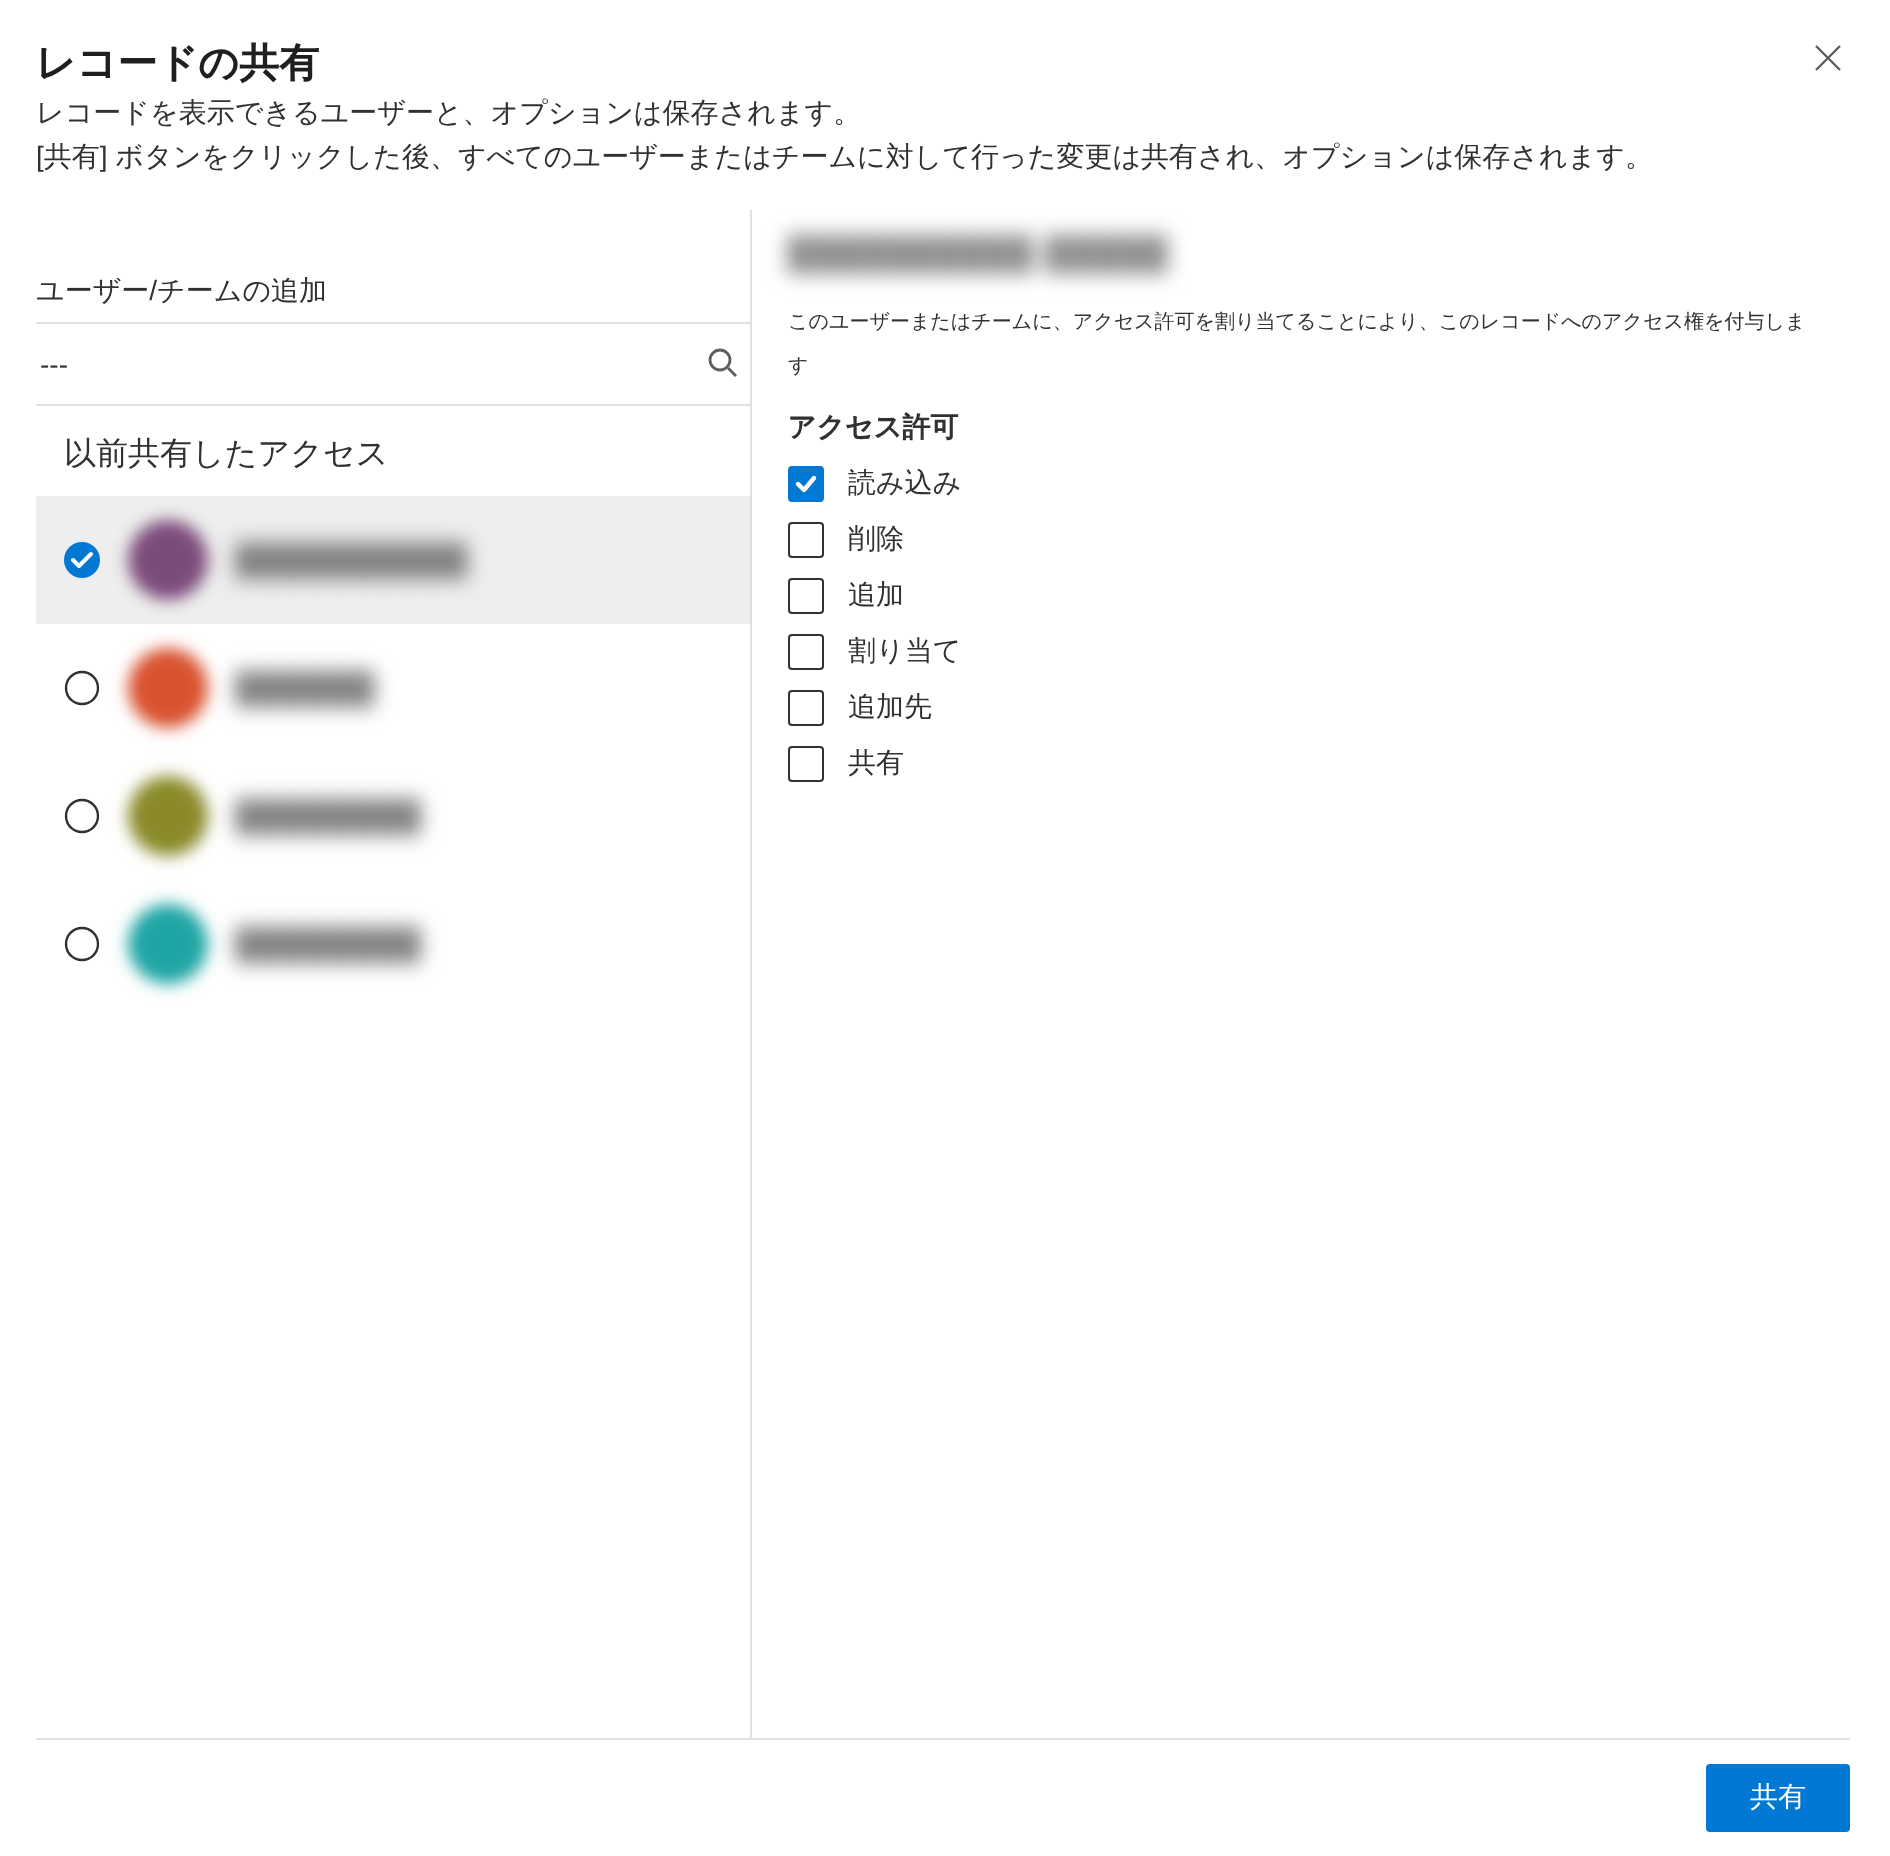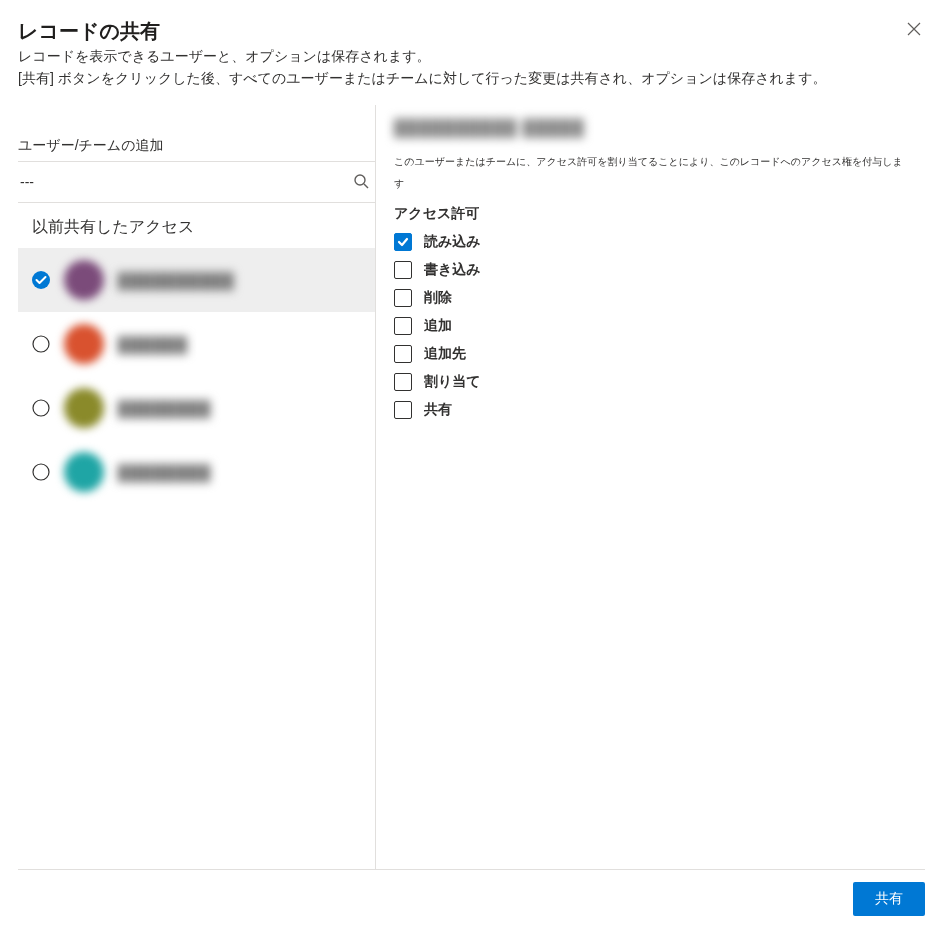--- a/index.html
+++ b/index.html
@@ -150,21 +150,20 @@
       font-weight: 600;
       color: #323130;
       margin-bottom: 10px;
     }
     .perm-list { display: flex; flex-direction: column; gap: 10px; }
     .perm-item {
       display: flex;
       align-items: center;
       gap: 12px;
       cursor: pointer;
-      font-weight: bold;
     }
     .chk {
       width: 18px; height: 18px;
       border: 1px solid #323130;
       border-radius: 2px;
       background: #fff;
       flex: 0 0 auto;
       display: flex;
       align-items: center;
       justify-content: center;
@@ -272,45 +271,39 @@
             <svg width="12" height="12" viewBox="0 0 12 12">
                 <path d="M2 6 L5 9 L10 3"></path>
               </svg>
           </span>
           <span class="perm-label">読み込み</span>
         </label>
         <label class="perm-item">
           <span class="chk">
             
           </span>
-          <span class="perm-label">書き込み</span>
-        </label>
-        <label class="perm-item">
-          <span class="chk">
-            
-          </span>
           <span class="perm-label">削除</span>
         </label>
         <label class="perm-item">
           <span class="chk">
             
           </span>
           <span class="perm-label">追加</span>
         </label>
         <label class="perm-item">
           <span class="chk">
             
           </span>
+          <span class="perm-label">割り当て</span>
+        </label>
+        <label class="perm-item">
+          <span class="chk">
+            
+          </span>
           <span class="perm-label">追加先</span>
-        </label>
-        <label class="perm-item">
-          <span class="chk">
-            
-          </span>
-          <span class="perm-label">割り当て</span>
         </label>
         <label class="perm-item">
           <span class="chk">
             
           </span>
           <span class="perm-label">共有</span>
         </label>
       </div>
     </div>
   </div>

